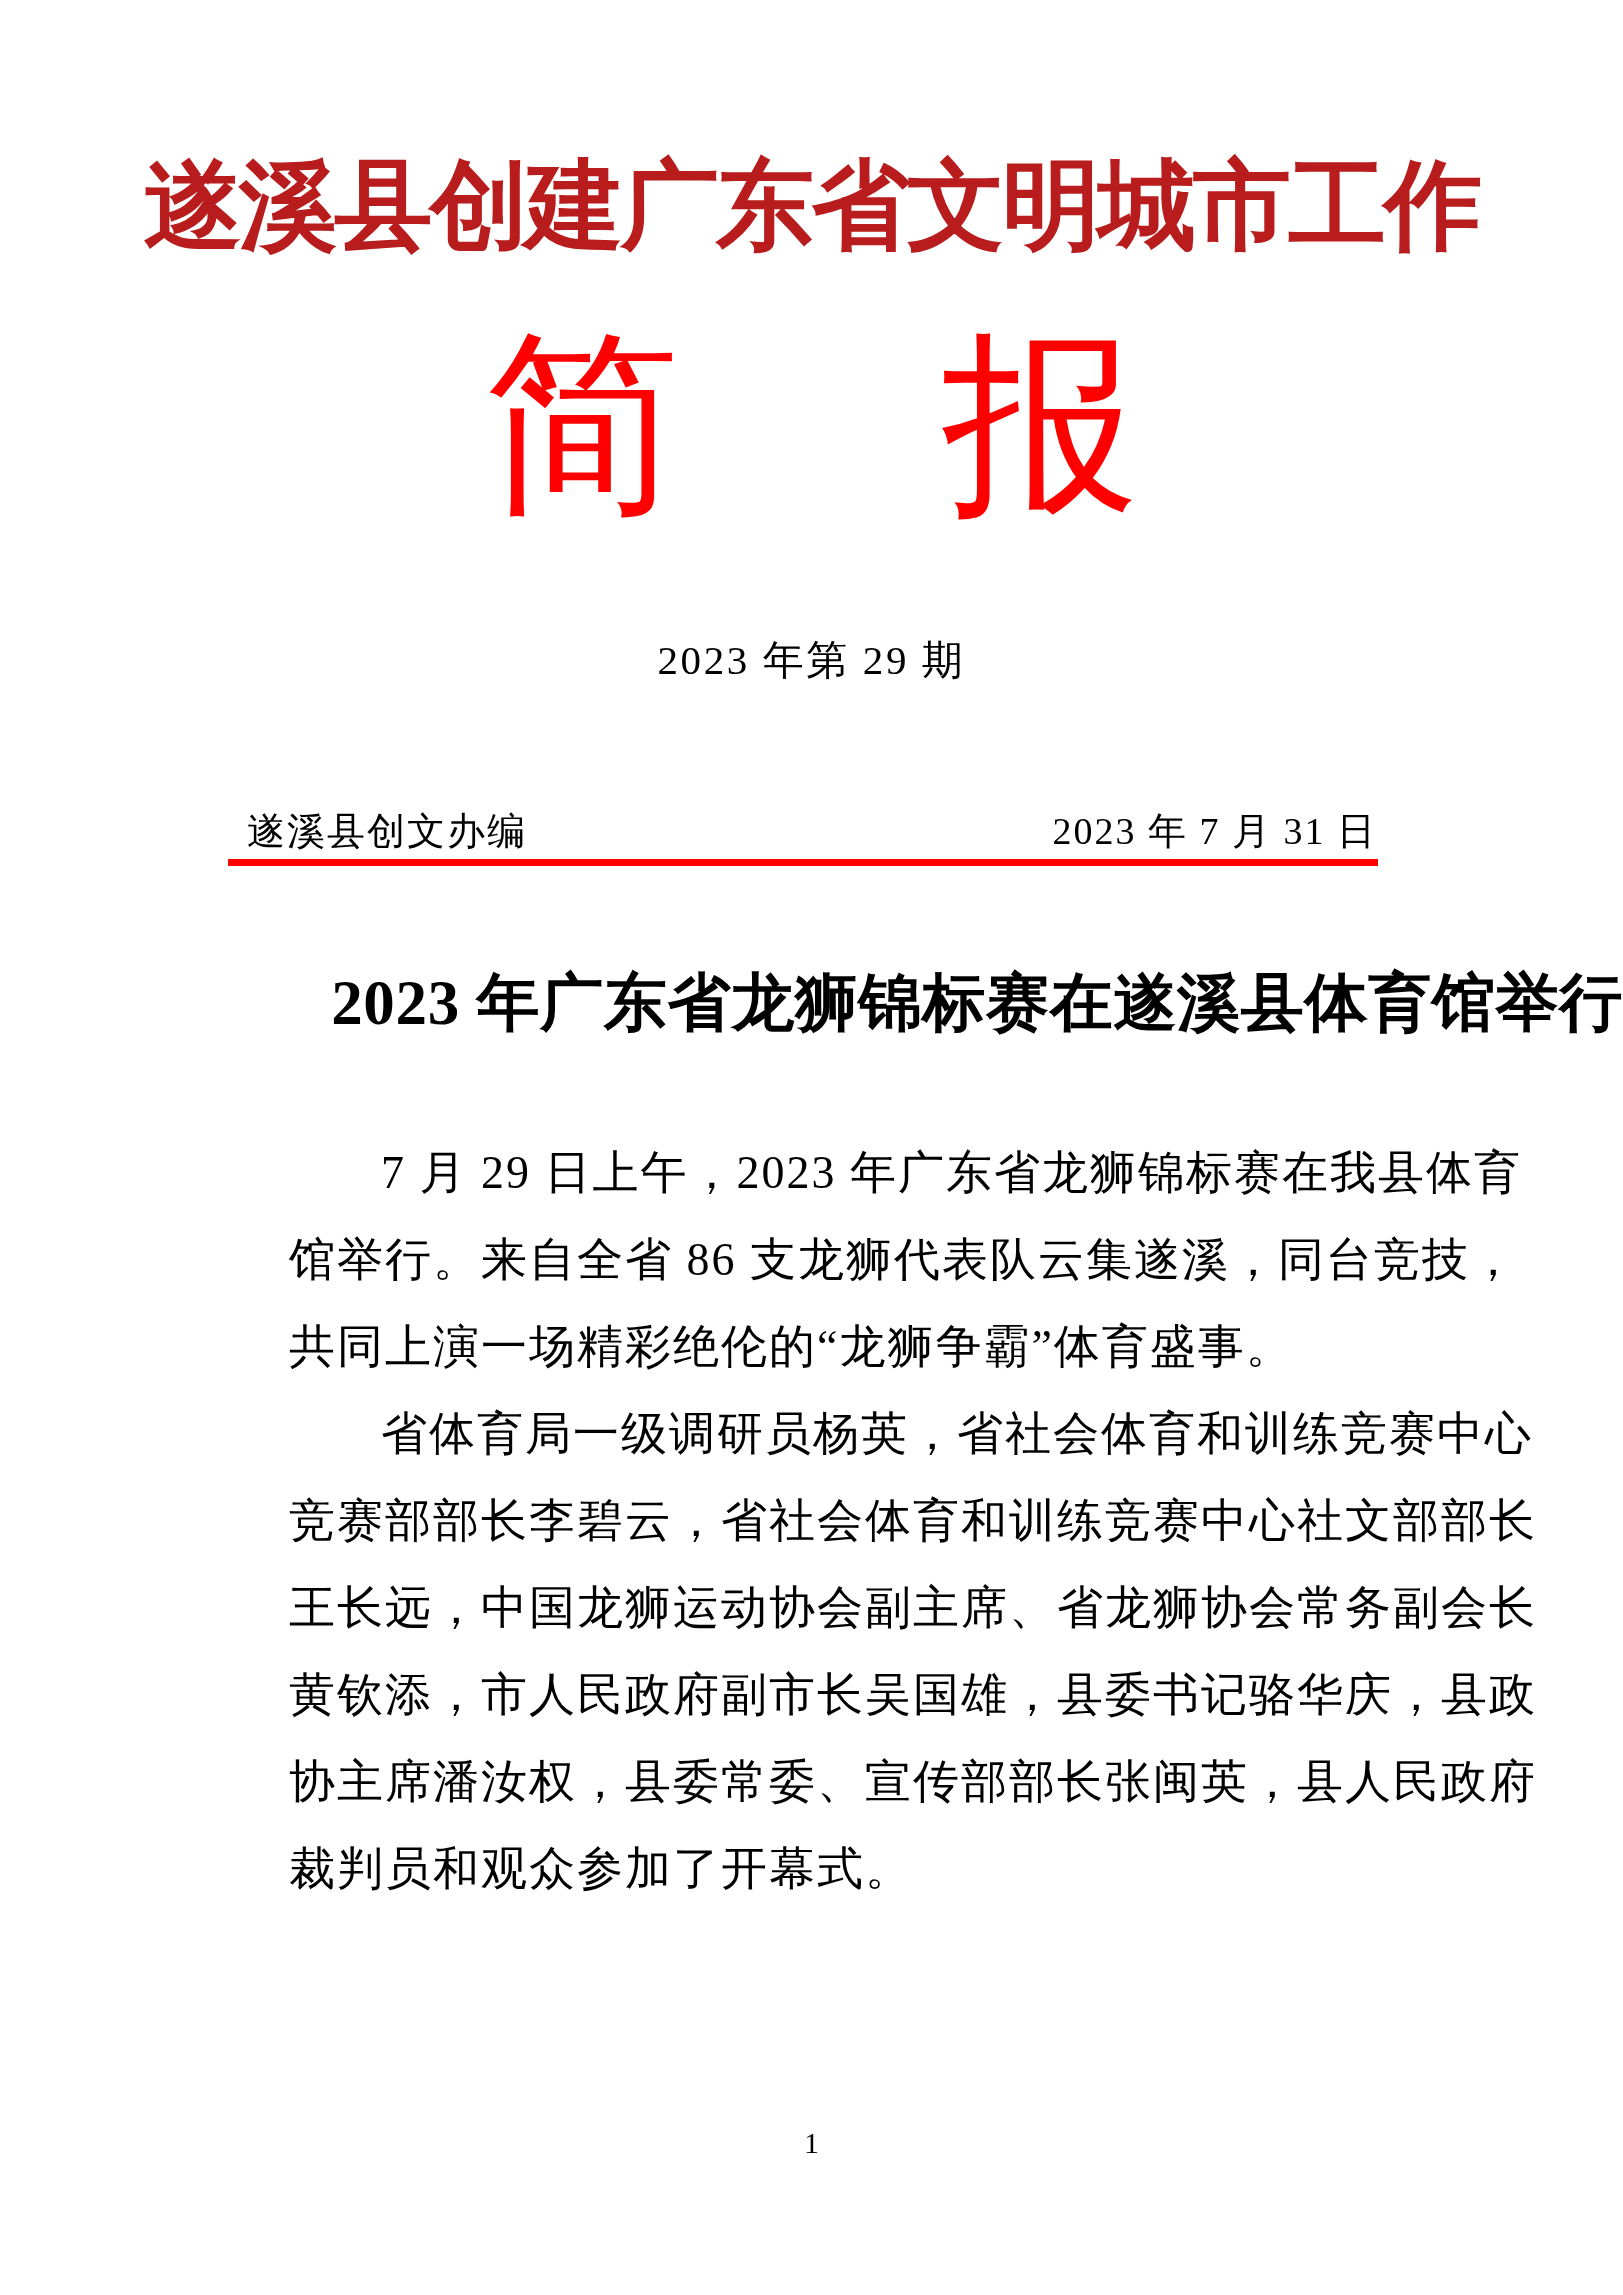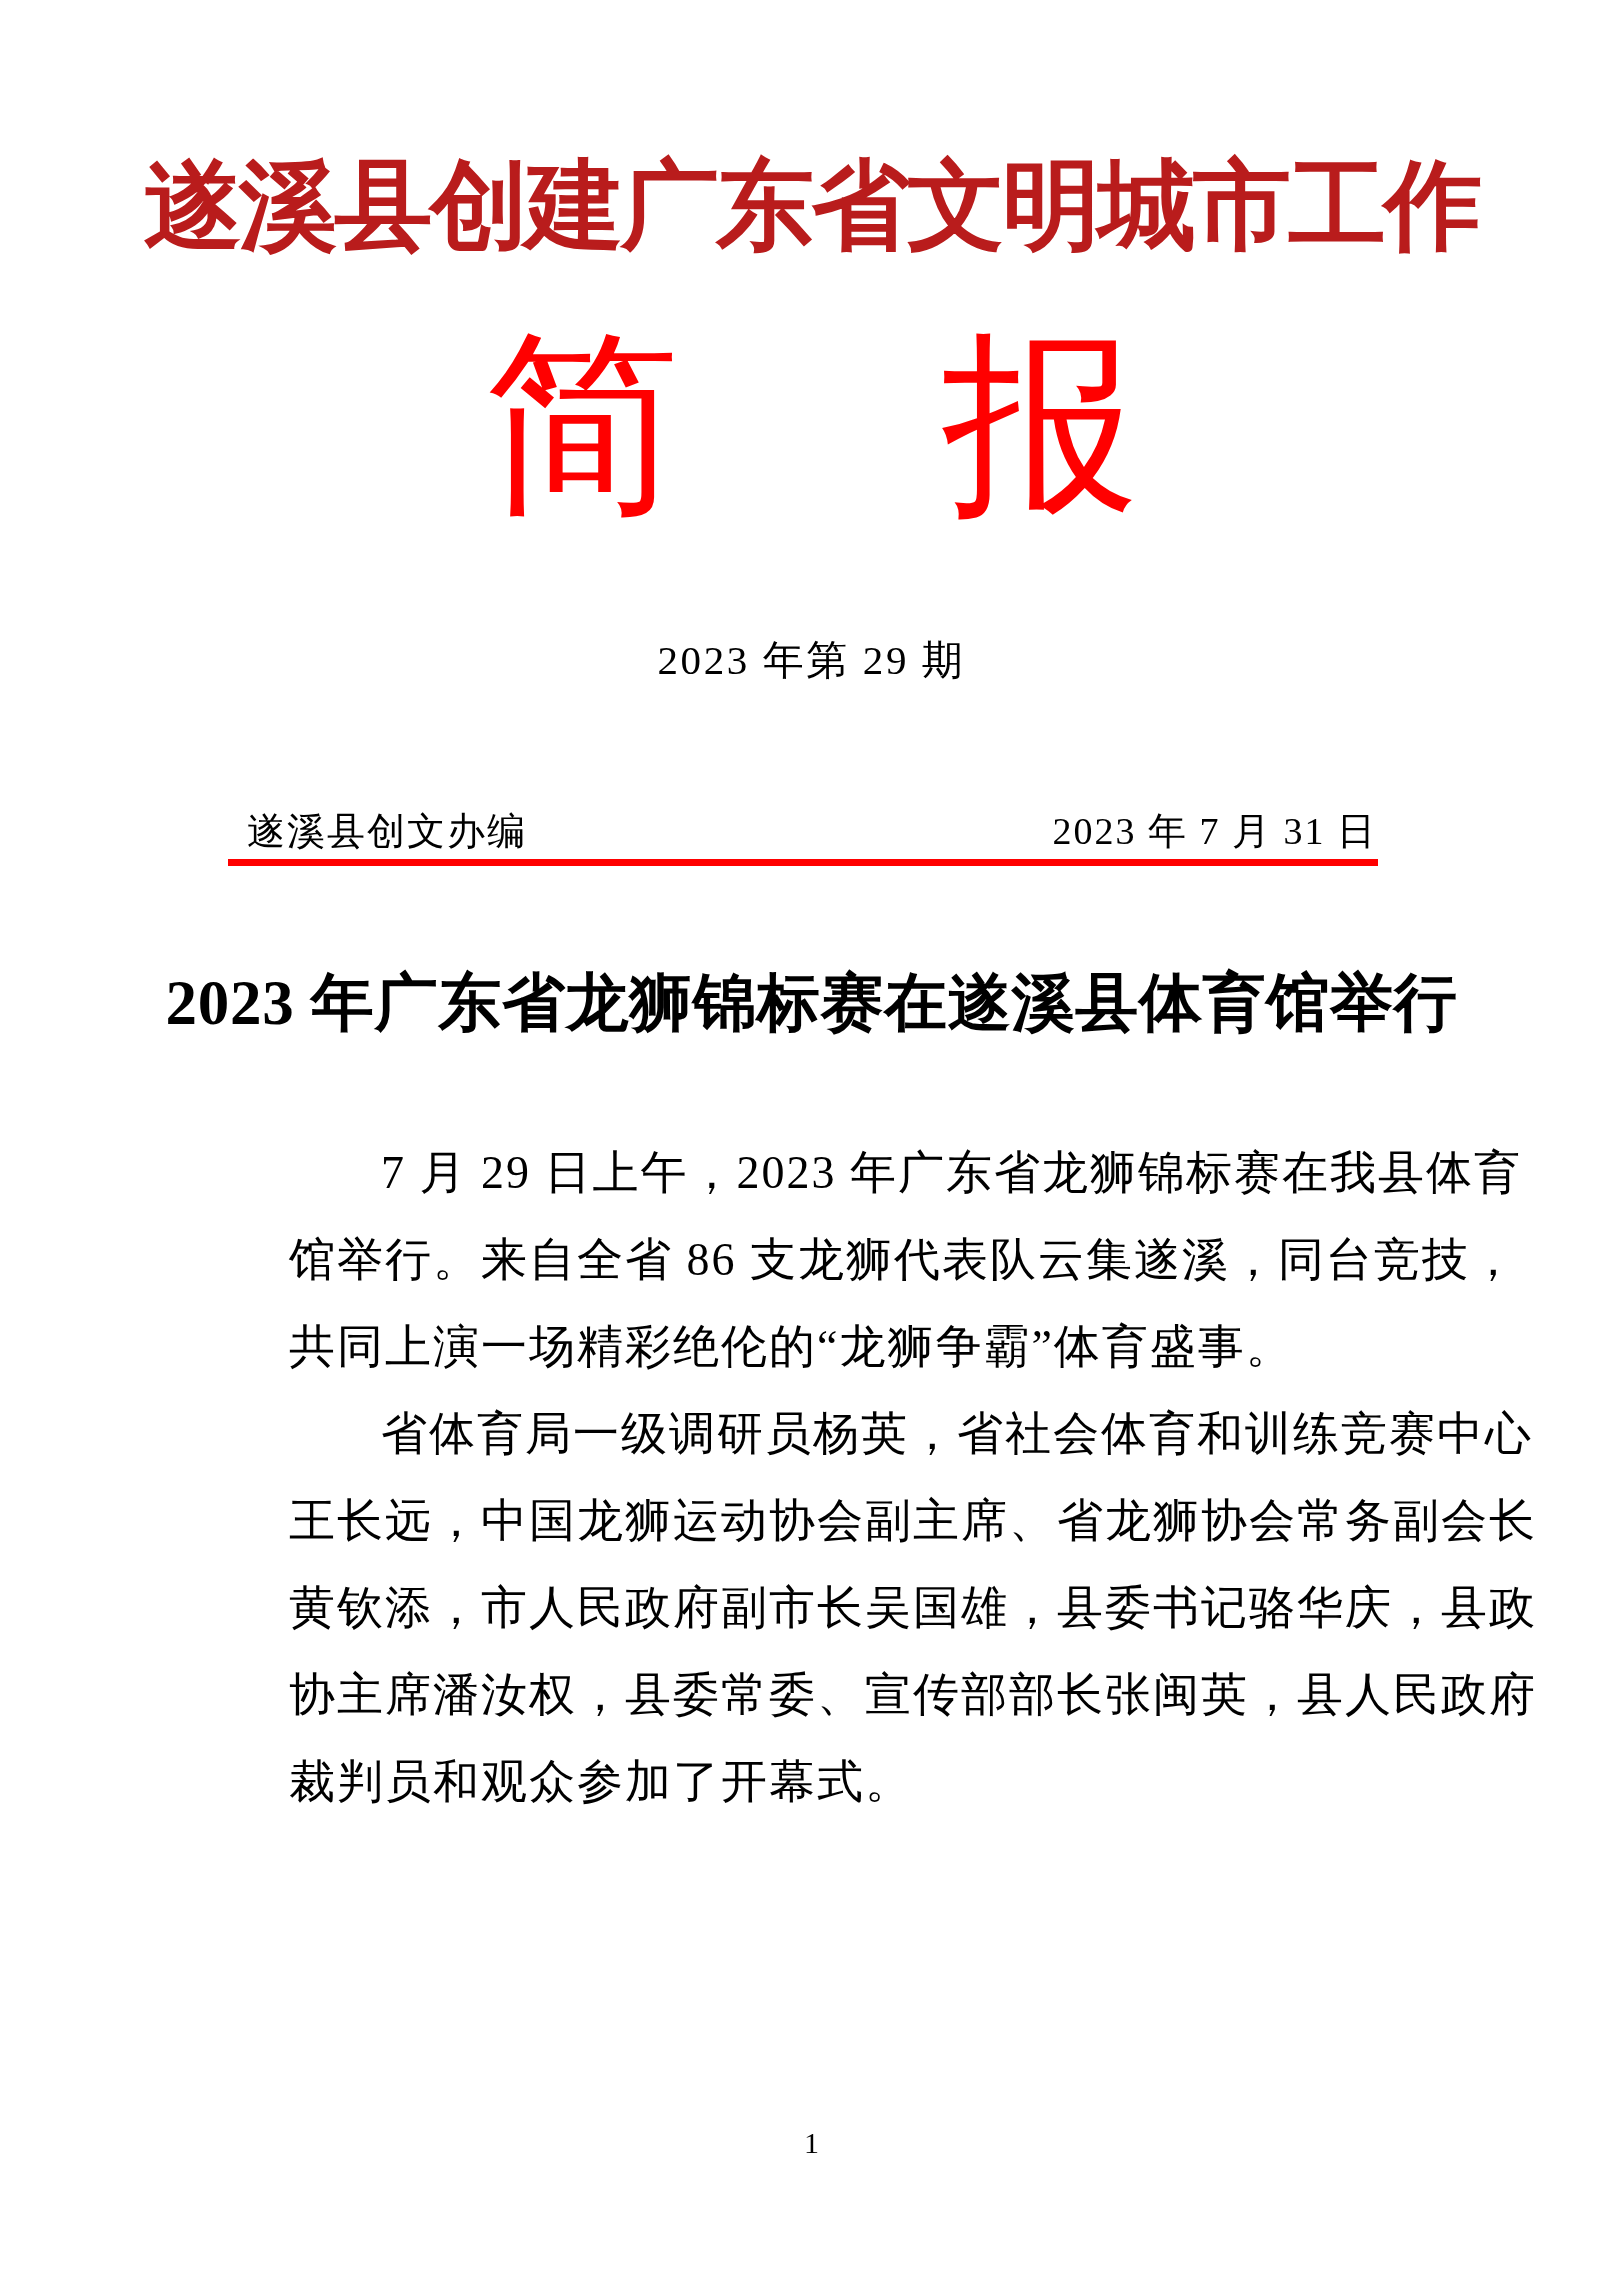--- a/index.html
+++ b/index.html
@@ -90,21 +90,21 @@
   }
 
   
   .article-title {
     position: absolute;
     top: 961px;
     left: 0;
     width: 100%;
     height: 85px;
     line-height: 85px;
-    text-align: center;
+    text-align: right;
     font-size: 63px;
     font-weight: bold;
     letter-spacing: 0.7px;
     color: #000000;
     white-space: nowrap;
   }
 
   
   .body-block {
     position: absolute;
@@ -164,20 +164,21 @@
 
   <div class="red-rule"></div>
 
   <div class="article-title">2023 年广东省龙狮锦标赛在遂溪县体育馆举行</div>
 
   <div class="body-block">
     <div class="body-line indent">7 月 29 日上午，2023 年广东省龙狮锦标赛在我县体育</div>
     <div class="body-line">馆举行。来自全省 86 支龙狮代表队云集遂溪，同台竞技，</div>
     <div class="body-line lastline">共同上演一场精彩绝伦的“龙狮争霸”体育盛事。</div>
     <div class="body-line indent">省体育局一级调研员杨英，省社会体育和训练竞赛中心</div>
+    <div class="body-line">竞赛部部长李碧云，省社会体育和训练竞赛中心社文部部长</div>
     <div class="body-line">王长远，中国龙狮运动协会副主席、省龙狮协会常务副会长</div>
     <div class="body-line">黄钦添，市人民政府副市长吴国雄，县委书记骆华庆，县政</div>
     <div class="body-line">协主席潘汝权，县委常委、宣传部部长张闽英，县人民政府</div>
     <div class="body-line lastline">裁判员和观众参加了开幕式。</div>
   </div>
 
   <div class="page-number">1</div>
 
 </div>
 

